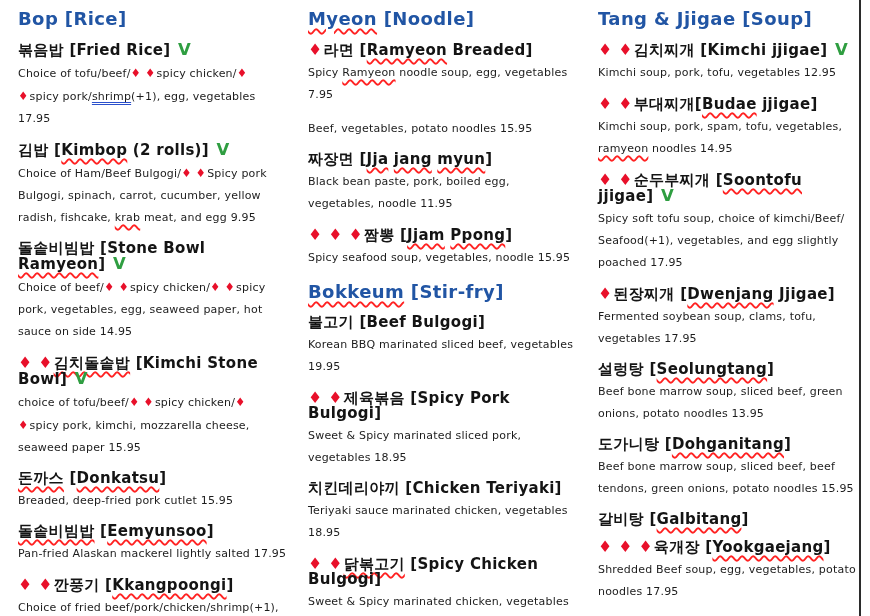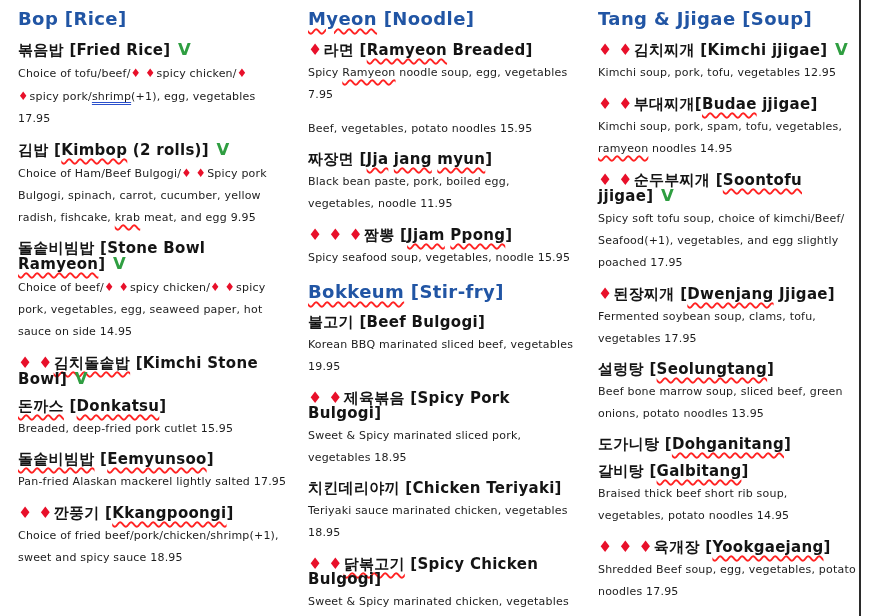--- a/index.html
+++ b/index.html
@@ -100,20 +100,21 @@
         <div class="item">
           <div class="item-title"><span class="seg">김밥 [</span><span class="seg sq-red">Kimbop</span><span class="seg"> (2 rolls)] </span><span class="seg veg">V</span></div>
           <div class="item-desc"><span class="seg">Choice of Ham/Beef Bulgogi/</span><span class="seg diamonds">♦ ♦</span><span class="seg">Spicy pork Bulgogi, spinach, carrot, cucumber, yellow radish, fishcake, </span><span class="seg sq-red">krab</span><span class="seg"> meat, and egg 9.95</span></div>
         </div>
         <div class="item">
           <div class="item-title"><span class="seg">돌솥비빔밥 [Stone Bowl </span><span class="seg sq-red">Ramyeon</span><span class="seg">] </span><span class="seg veg">V</span></div>
           <div class="item-desc"><span class="seg">Choice of beef/</span><span class="seg diamonds">♦ ♦</span><span class="seg">spicy chicken/</span><span class="seg diamonds">♦ ♦</span><span class="seg">spicy pork, vegetables, egg, seaweed paper, hot sauce on side 14.95</span></div>
         </div>
         <div class="item">
           <div class="item-title"><span class="seg diamonds">♦ ♦</span><span class="seg sq-red">김치돌솥밥</span><span class="seg"> [Kimchi Stone Bowl] </span><span class="seg veg">V</span></div>
+          <div class="item-desc"><span class="seg">choice of tofu/beef/</span><span class="seg diamonds">♦ ♦</span><span class="seg">spicy chicken/</span><span class="seg diamonds">♦ ♦</span><span class="seg">spicy pork, kimchi, mozzarella cheese, seaweed paper 15.95</span></div>
         </div>
         <div class="item">
           <div class="item-title"><span class="seg sq-red">돈까스</span><span class="seg"> [</span><span class="seg sq-red">Donkatsu</span><span class="seg">]</span></div>
           <div class="item-desc"><span class="seg">Breaded, deep-fried pork cutlet 15.95</span></div>
         </div>
         <div class="item">
           <div class="item-title"><span class="seg sq-red">돌솥비빔밥</span><span class="seg"> [</span><span class="seg sq-red">Eemyunsoo</span><span class="seg">]</span></div>
           <div class="item-desc"><span class="seg">Pan-fried Alaskan mackerel lightly salted 17.95</span></div>
         </div>
         <div class="item">
@@ -179,24 +180,24 @@
         <div class="item">
           <div class="item-title"><span class="seg diamonds">♦</span><span class="seg">된장찌개 [</span><span class="seg sq-red">Dwenjang</span><span class="seg"> Jjigae]</span></div>
           <div class="item-desc"><span class="seg">Fermented soybean soup, clams, tofu, vegetables 17.95</span></div>
         </div>
         <div class="item">
           <div class="item-title"><span class="seg">설렁탕 [</span><span class="seg sq-red">Seolungtang</span><span class="seg">]</span></div>
           <div class="item-desc"><span class="seg">Beef bone marrow soup, sliced beef, green onions, potato noodles 13.95</span></div>
         </div>
         <div class="item">
           <div class="item-title"><span class="seg">도가니탕 [</span><span class="seg sq-red">Dohganitang</span><span class="seg">]</span></div>
+          <div class="item-desc"><span class="seg">Beef bone marrow soup, sliced beef, beef tendons, green onions, potato noodles 15.95</span></div>
         </div>
         <div class="item">
           <div class="item-title"><span class="seg">갈비탕 [</span><span class="seg sq-red">Galbitang</span><span class="seg">]</span></div>
-          <div class="item-desc"><span class="seg">Braised thick beef short rib soup, vegetables, potato noodles 14.95</span></div>
         </div>
         <div class="item">
           <div class="item-title"><span class="seg diamonds">♦ ♦ ♦</span><span class="seg">육개장 [</span><span class="seg sq-red">Yookgaejang</span><span class="seg">]</span></div>
           <div class="item-desc"><span class="seg">Shredded Beef soup, egg, vegetables, potato noodles 17.95</span></div>
         </div>
       </div>
     </div>
   <div class="page-edge"></div>
 </div>
 

